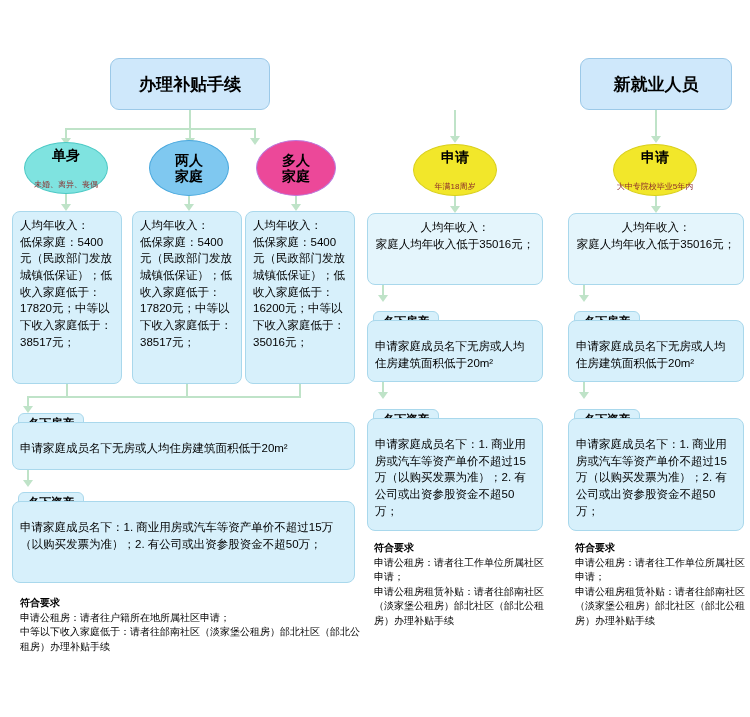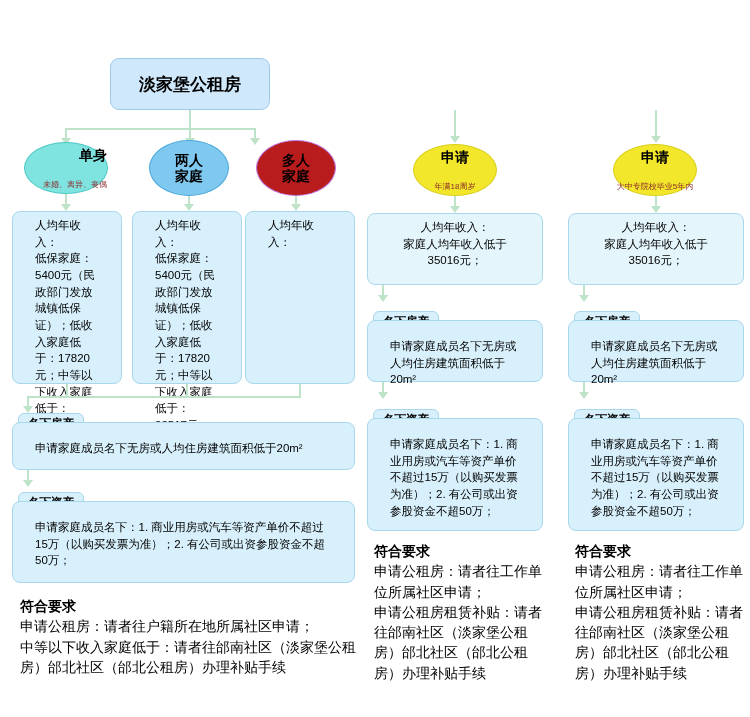--- a/index.html
+++ b/index.html
@@ -62,50 +62,50 @@
     line-height: 1.15;
   }
   .oval .sub {
     font-size: 8px;
     color: #8b2b2b;
     margin-top: 18px;
     line-height: 1.1;
   }
   .oval.cyan { background: #7fe3e0; border: 1px solid #4cc9c5; }
   .oval.blue { background: #7fc8f0; border: 1px solid #4aa8dd; }
-  .oval.violet { background: #b91c1c; border: 1px solid #bb7ade; }
+  .oval.violet { background: #ec4899; border: 1px solid #bb7ade; }
   .oval.yellow { background: #f2e72a; border: 1px solid #d9cf1d; }
   
   .box {
     position: absolute;
     background: #d7f0fb;
     border: 1px solid #a9d8ec;
     border-radius: 8px;
     box-sizing: border-box;
     font-size: 11.5px;
     color: #000;
     line-height: 1.45;
-    padding: 5px 22px;
+    padding: 5px 7px;
   }
   .box.pale { background: #e4f5fc; }
   .box-label {
     position: absolute;
     background: #d7f0fb;
     border: 1px solid #a9d8ec;
     border-radius: 6px;
     box-sizing: border-box;
     font-size: 11.5px;
     font-weight: bold;
     text-align: center;
     color: #000;
     padding: 2px 0;
   }
   .plain {
     position: absolute;
-    font-size: 14px;
+    font-size: 10px;
     color: #000;
     line-height: 1.45;
     box-sizing: border-box;
   }
   .plain .hd {
     font-weight: bold;
   }
   
   .conn {
     position: absolute;
@@ -120,32 +120,32 @@
     border-right: 5px solid transparent;
     border-top: 7px solid #bfe3c8;
   }
 </style>
 </head>
 <body>
 
 <div id="page">
 
 
-  <div class="hdr" style="left:110px; top:58px; width:160px; height:52px;">淡家堡公租房</div>
+  <div class="hdr" style="left:110px; top:58px; width:160px; height:52px;">办理补贴手续</div>
 
   <div class="conn v" style="left:189px; top:110px; height:18px;"></div>
   <div class="conn h" style="left:65px; top:128px; width:190px;"></div>
   <div class="conn v" style="left:65px; top:128px; height:12px;"></div>
   <div class="conn v" style="left:189px; top:128px; height:12px;"></div>
   <div class="conn v" style="left:254px; top:128px; height:12px;"></div>
   <div class="arrow-d" style="left:61px; top:138px;"></div>
   <div class="arrow-d" style="left:185px; top:138px;"></div>
   <div class="arrow-d" style="left:250px; top:138px;"></div>
 
-  <div class="oval cyan" style="left:24px; top:142px; width:84px; height:52px;align-items:flex-end;">
+  <div class="oval cyan" style="left:24px; top:142px; width:84px; height:52px;">
     <div class="main">单身</div>
     <div class="sub">未婚、离异、丧偶</div>
   </div>
   <div class="oval blue" style="left:149px; top:140px; width:80px; height:56px;">
     <div class="main" style="white-space:pre-line;">两人
 家庭</div>
   </div>
   <div class="oval violet" style="left:256px; top:140px; width:80px; height:56px;">
     <div class="main" style="white-space:pre-line;">多人
 家庭</div>
@@ -161,20 +161,21 @@
   <div class="box" style="left:12px; top:211px; width:110px; height:173px;">
     <div>人均年收入：</div>
     <div>低保家庭：5400元（民政部门发放城镇低保证）；低收入家庭低于：17820元；中等以下收入家庭低于：38517元；</div>
   </div>
   <div class="box" style="left:132px; top:211px; width:110px; height:173px;">
     <div>人均年收入：</div>
     <div>低保家庭：5400元（民政部门发放城镇低保证）；低收入家庭低于：17820元；中等以下收入家庭低于：38517元；</div>
   </div>
   <div class="box" style="left:245px; top:211px; width:110px; height:173px;">
     <div>人均年收入：</div>
+    <div>低保家庭：5400元（民政部门发放城镇低保证）；低收入家庭低于：16200元；中等以下收入家庭低于：35016元；</div>
   </div>
 
   <div class="conn v" style="left:66px; top:384px; height:14px;"></div>
   <div class="conn v" style="left:186px; top:384px; height:14px;"></div>
   <div class="conn v" style="left:299px; top:384px; height:14px;"></div>
   <div class="conn h" style="left:66px; top:396px; width:234px;"></div>
   <div class="conn v" style="left:27px; top:396px; height:12px;"></div>
   <div class="conn h" style="left:27px; top:396px; width:40px;"></div>
   <div class="arrow-d" style="left:23px; top:406px;"></div>
 
@@ -229,20 +230,21 @@
   <div class="box" style="left:367px; top:418px; width:176px; height:113px;">
     <div style="margin-top:12px;">申请家庭成员名下：1. 商业用房或汽车等资产单价不超过15万（以购买发票为准）；2. 有公司或出资参股资金不超50万；</div>
   </div>
 
   <div class="plain" style="left:374px; top:541px; width:172px;">
     <div class="hd">符合要求</div>
     <div style="white-space:pre-line;">申请公租房：请者往工作单位所属社区申请；
 申请公租房租赁补贴：请者往邰南社区（淡家堡公租房）邰北社区（邰北公租房）办理补贴手续</div>
   </div>
 
+  <div class="hdr" style="left:580px; top:58px; width:152px; height:52px;">新就业人员</div>
 
   <div class="conn v" style="left:655px; top:110px; height:28px;"></div>
   <div class="arrow-d" style="left:651px; top:136px;"></div>
 
   <div class="oval yellow" style="left:613px; top:144px; width:84px; height:52px;">
     <div class="main">申请</div>
     <div class="sub">大中专院校毕业5年内</div>
   </div>
 
   <div class="conn v" style="left:655px; top:196px; height:12px;"></div>

